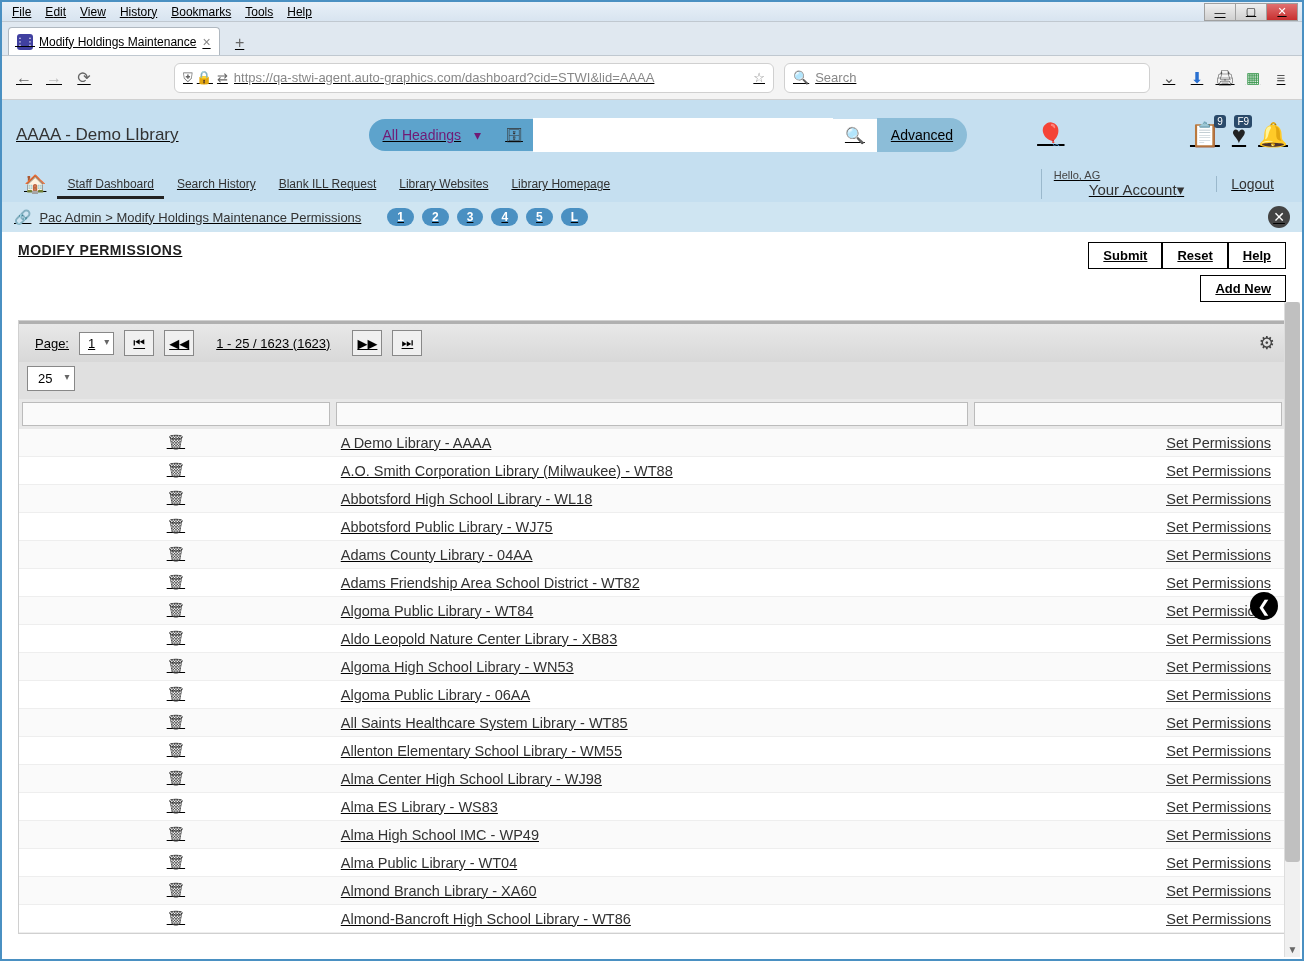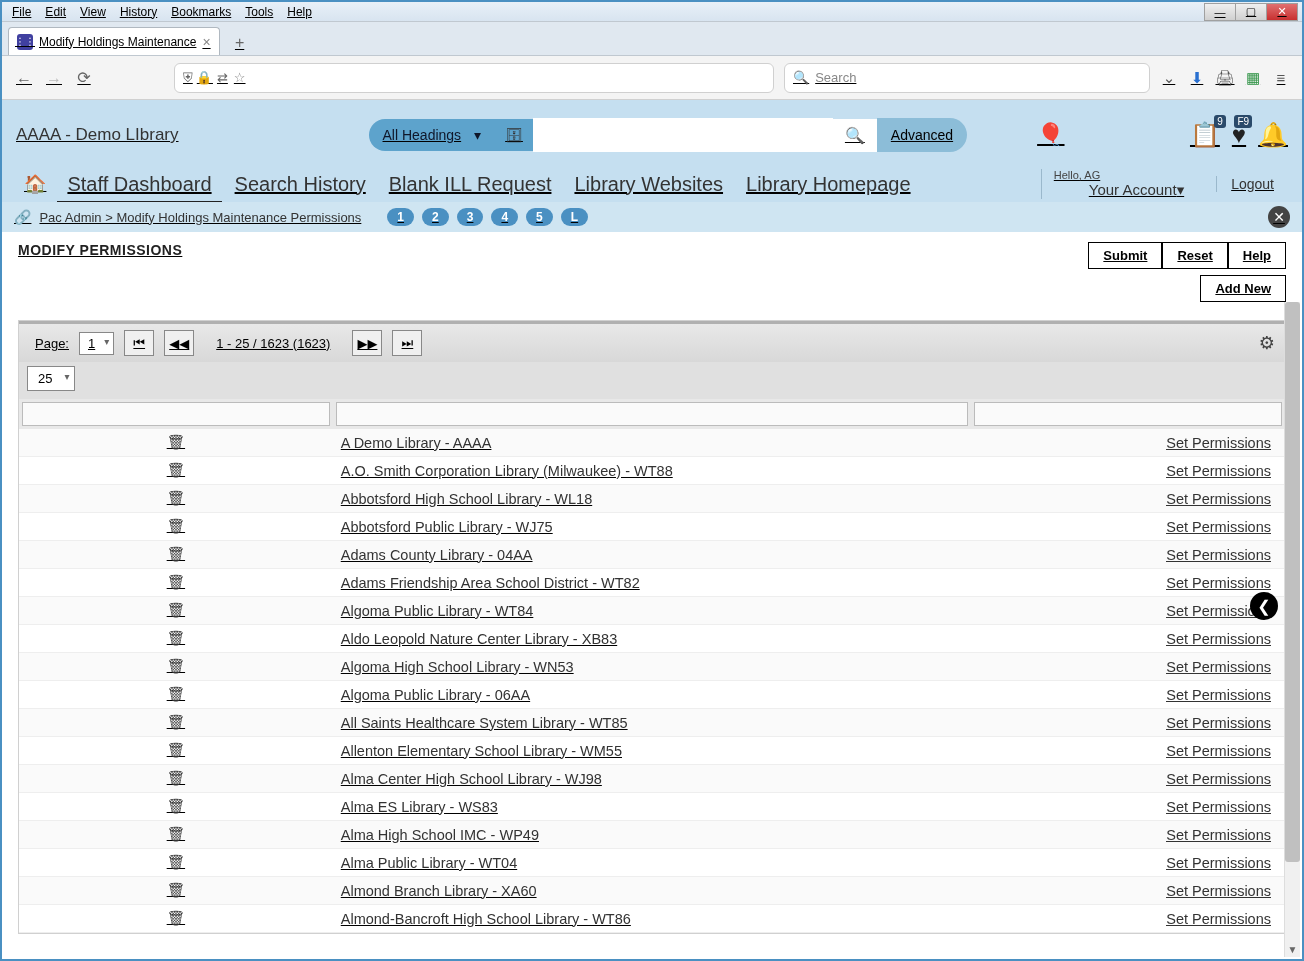--- a/index.html
+++ b/index.html
@@ -30,34 +30,34 @@
 .urlfield .url { flex:1; white-space:nowrap; overflow:hidden; }
 .searchfield { flex: 1; height: 30px; background:#fff; border:1px solid #d0d0d0; border-radius:6px; display:flex; align-items:center; padding:0 8px; gap:6px; color:#888; font-size:13px; }
 .ticon { width:18px;height:18px;display:flex;align-items:center;justify-content:center;color:#555;font-size:15px;cursor:default; }
 
 
 .apparea { flex:1; overflow:hidden; display:flex; flex-direction:column; background:#fff; }
 .apphead { background: #c5dff0; padding: 10px 14px 0; }
 .apphead-row1 { display:flex; align-items:center; gap:20px; height:50px; }
 .appname { font-size:17px; color:#333; font-weight:400; }
 .searchgroup { display:flex; align-items:center; margin-left: 170px; }
-.headingsel { background:#5da3cc; color:#0f172a; border-radius:18px 0 0 18px; padding:8px 34px 8px 14px; font-size:14px; position:relative; cursor:default; }
+.headingsel { background:#5da3cc; color:#701a75; border-radius:18px 0 0 18px; padding:8px 34px 8px 14px; font-size:14px; position:relative; cursor:default; }
 .headingsel::after { content:'▾'; position:absolute; right:14px; }
 .dbicon { background:#5da3cc; padding:8px 10px; color:#333; font-size:14px; cursor:default; }
 .searchbox { width:300px; height:34px; background:#fff; border:none; }
 .srchicon { background:#fff; padding:7px 12px; color:#5da3cc; font-size:16px; cursor:default; }
 .advbtn { background:#8cbdd8; padding:9px 14px; font-size:14px; border-radius:0 18px 18px 0; cursor:default; }
 .balloon { margin-left:50px; font-size:22px; cursor:default; }
 .hdricons { margin-left:auto; display:flex; gap:12px; align-items:center; }
 .hdri { position:relative; font-size:24px; color:#222; cursor:default; }
 .badge { position:absolute; top:-6px; right:-6px; background:#2a4a6a; color:#fff; font-size:10px; padding:1px 3px; border-radius:3px; }
 
 .apphead-row2 { display:flex; align-items:center; height:36px; gap:3px; margin-top:6px; }
 .homeicon { font-size:18px; color:#333; padding:0 8px; cursor:default; }
-.navlink { padding:8px 10px; font-size:20px; color:#333; cursor:default; }
+.navlink { padding:8px 10px; font-size:12px; color:#333; cursor:default; }
 .navlink.active { border-bottom:3px solid #222; padding-bottom:5px; }
 .acct { margin-left:auto; display:flex; align-items:center; gap:20px; }
 .acctbox { border-left:1px solid #9ab8cc; padding:0 12px; }
 .acctbox .hello { font-size:11px; color:#444; }
 .acctbox .ya { font-size:15px; color:#333;margin-left:35px; }
 .logout { border-left:1px solid #9ab8cc; padding:0 14px; font-size:14px; color:#333; cursor:default; }
 
 
 .crumbbar { background:#cfe5f2; height:30px; display:flex; align-items:center; padding:0 12px; gap:8px; position:relative; }
 .crumbicon { font-size:14px; color:#555; }
@@ -141,20 +141,21 @@
     <div class="navbtn">←</div>
     <div class="navbtn" style="color:#bbb">→</div>
     <div class="navbtn">⟳</div>
     <div style="width:60px"></div>
     <div class="urlfield">
       <span class="icons">
         <span>⛨</span>
         <span>🔒</span>
         <span>⇄</span>
       </span>
+      <span class="url">https://qa-stwi-agent.auto-graphics.com/dashboard?cid=STWI&amp;lid=AAAA</span>
       <span style="color:#888">☆</span>
     </div>
     <div class="searchfield">
       <span>🔍</span>
       <span>Search</span>
     </div>
     <div class="ticon">⌄</div>
     <div class="ticon" style="color:#2a70d0">⬇</div>
     <div class="ticon">🖨</div>
     <div class="ticon" style="color:#2a9040">▦</div>

